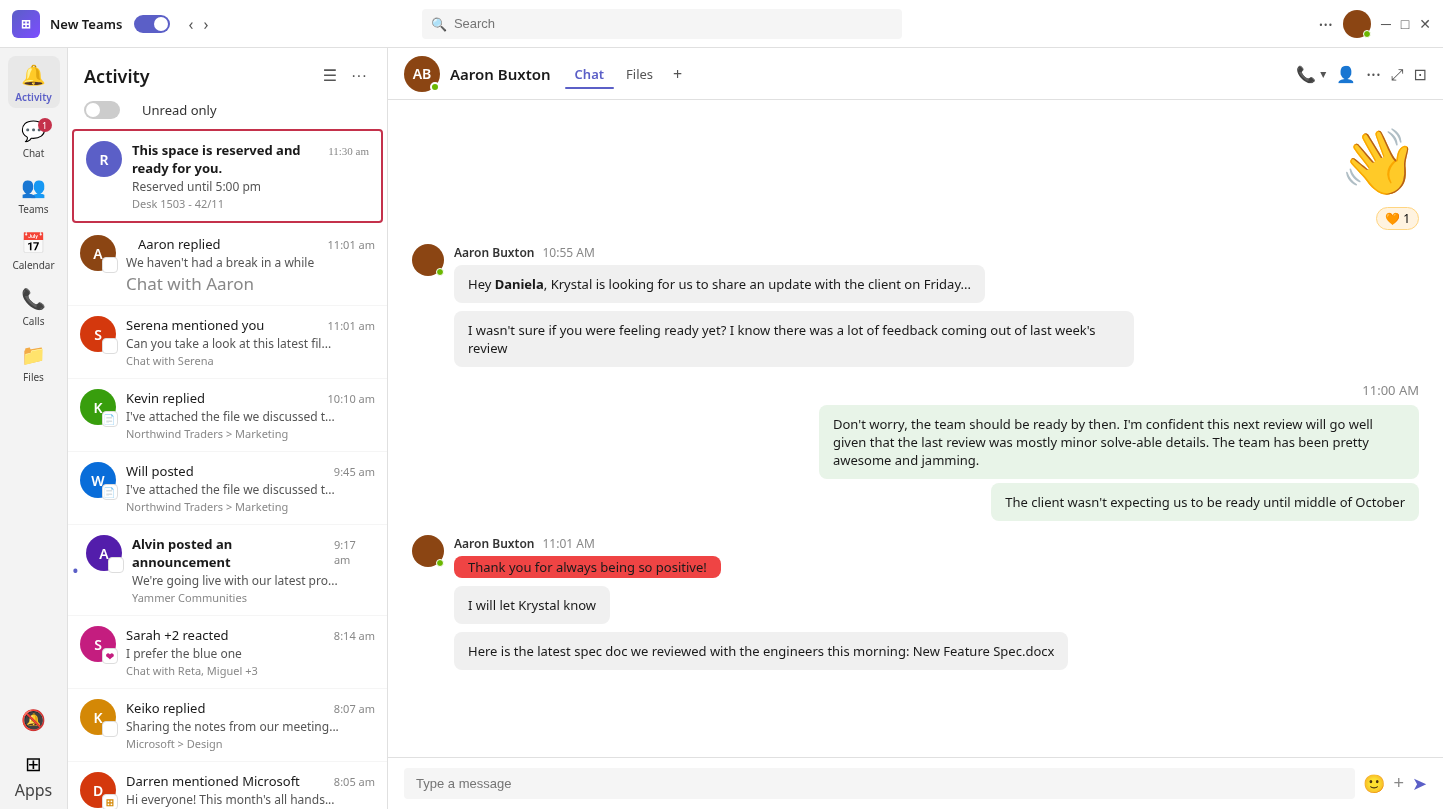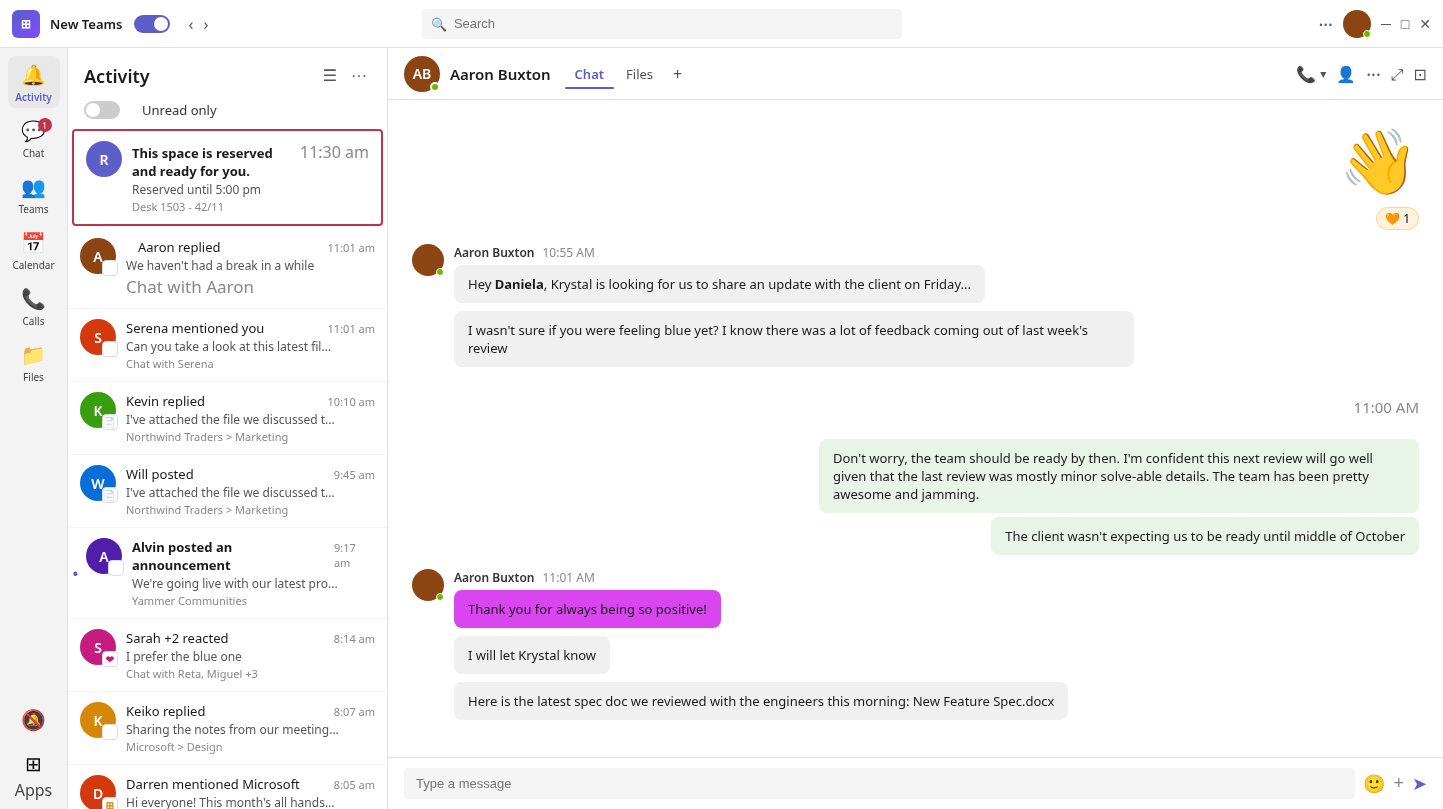--- a/index.html
+++ b/index.html
@@ -162,21 +162,21 @@
         <div class="toggle-switch"></div>
         <span style="font-size:13px;color:#333;">Unread only</span>
       </div>
       <div style="flex:1;overflow-y:auto;">
 
         <div style="display:flex;align-items:flex-start;padding:10px 12px;gap:10px;cursor:pointer;border:2px solid #c4314b;border-radius:4px;margin:2px 4px;background:#fff;">
           <div style="width:36px;height:36px;border-radius:50%;background:#5b5fc7;display:flex;align-items:center;justify-content:center;color:white;font-size:14px;font-weight:600;flex-shrink:0;">R</div>
           <div style="flex:1;min-width:0;">
             <div style="display:flex;justify-content:space-between;align-items:baseline;">
               <span style="font-weight:700;font-size:13px;color:#1a1a1a;">This space is reserved and ready for you.</span>
-              <span style="font-size:16px;color:#888;flex-shrink:0;">11:30 am</span>
+              <span style="font-size:11px;color:#888;flex-shrink:0;font-family:Liberation Serif, serif;">11:30 am</span>
             </div>
             <div style="font-size:12px;color:#555;white-space:nowrap;overflow:hidden;text-overflow:ellipsis;margin-top:1px;">Reserved until 5:00 pm</div>
             <div style="font-size:11px;color:#888;margin-top:1px;">Desk 1503 - 42/11</div>
           </div>
         </div>
 
         <div style="display:flex;align-items:flex-start;padding:10px 12px;gap:10px;cursor:pointer;border-bottom:1px solid #f5f5f5;">
           <div style="width:36px;height:36px;border-radius:50%;background:#8b4513;display:flex;align-items:center;justify-content:center;color:white;font-size:14px;font-weight:600;flex-shrink:0;position:relative;">
             A
             <div style="position:absolute;bottom:-2px;right:-2px;width:16px;height:16px;border-radius:4px;background:#fff;border:1px solid #ddd;display:flex;align-items:center;justify-content:center;font-size:10px;">↩</div>
@@ -348,46 +348,46 @@
           <div style="flex:1;max-width:680px;">
             <div style="font-size:12px;color:#888;margin-bottom:4px;display:flex;gap:8px;">
               <span style="font-weight:600;color:#333;">Aaron Buxton</span>
               <span>10:55 AM</span>
             </div>
             <div style="background:#f0f0f0;border-radius:8px;padding:10px 14px;font-size:13px;color:#1a1a1a;display:inline-block;margin-bottom:4px;">
               Hey <strong>Daniela</strong>, Krystal is looking for us to share an update with the client on Friday...
             </div>
             <br>
             <div style="background:#f0f0f0;border-radius:8px;padding:10px 14px;font-size:13px;color:#1a1a1a;display:inline-block;margin-top:4px;">
-              I wasn't sure if you were feeling blue yet? I know there was a lot of feedback coming out of last week's review
-            </div>
-          </div>
-        </div>
-
-        <div style="text-align:right;font-size:15px;color:#888;margin:16px 0;">11:00 AM</div>
+              I wasn't sure if you were feeling ready yet? I know there was a lot of feedback coming out of last week's review
+            </div>
+          </div>
+        </div>
+
+        <div style="text-align:right;font-size:13px;color:#888;margin:0 0;">11:00 AM</div>
 
         <div style="display:flex;flex-direction:column;align-items:flex-end;gap:4px;margin-bottom:8px;">
           <div style="background:#e8f4e8;border-radius:8px;padding:10px 14px;font-size:13px;color:#1a1a1a;max-width:600px;">
             Don't worry, the team should be ready by then. I'm confident this next review will go well given that the last review was mostly minor solve-able details. The team has been pretty awesome and jamming.
           </div>
           <div style="background:#e8f4e8;border-radius:8px;padding:10px 14px;font-size:13px;color:#1a1a1a;max-width:600px;">
             The client wasn't expecting us to be ready until middle of October
           </div>
         </div>
 
         <div style="display:flex;align-items:flex-start;gap:10px;margin-bottom:4px;">
           <div style="width:32px;height:32px;border-radius:50%;background:#8b4513;flex-shrink:0;position:relative;">
             <div style="width:8px;height:8px;background:#6bb700;border-radius:50%;border:1.5px solid white;position:absolute;bottom:0;right:0;"></div>
           </div>
           <div style="flex:1;max-width:680px;">
             <div style="font-size:12px;color:#888;margin-bottom:4px;display:flex;gap:8px;">
               <span style="font-weight:600;color:#333;">Aaron Buxton</span>
               <span>11:01 AM</span>
             </div>
-            <div style="background:#d946ef;border-radius:8px;padding:10px 14px;font-size:13px;color:#1a1a1a;display:inline-block;margin-bottom:4px;">
+            <div style="background:#ef4444;border-radius:8px;padding:2px 14px;font-size:13px;color:#1a1a1a;display:inline-block;margin-bottom:4px;">
               Thank you for always being so positive!
             </div>
             <br>
             <div style="background:#f0f0f0;border-radius:8px;padding:10px 14px;font-size:13px;color:#1a1a1a;display:inline-block;margin-top:4px;margin-bottom:4px;">
               I will let Krystal know
             </div>
             <br>
             <div style="background:#f0f0f0;border-radius:8px;padding:10px 14px;font-size:13px;color:#1a1a1a;display:inline-block;margin-top:4px;">
               Here is the latest spec doc we reviewed with the engineers this morning: New Feature Spec.docx
             </div>

